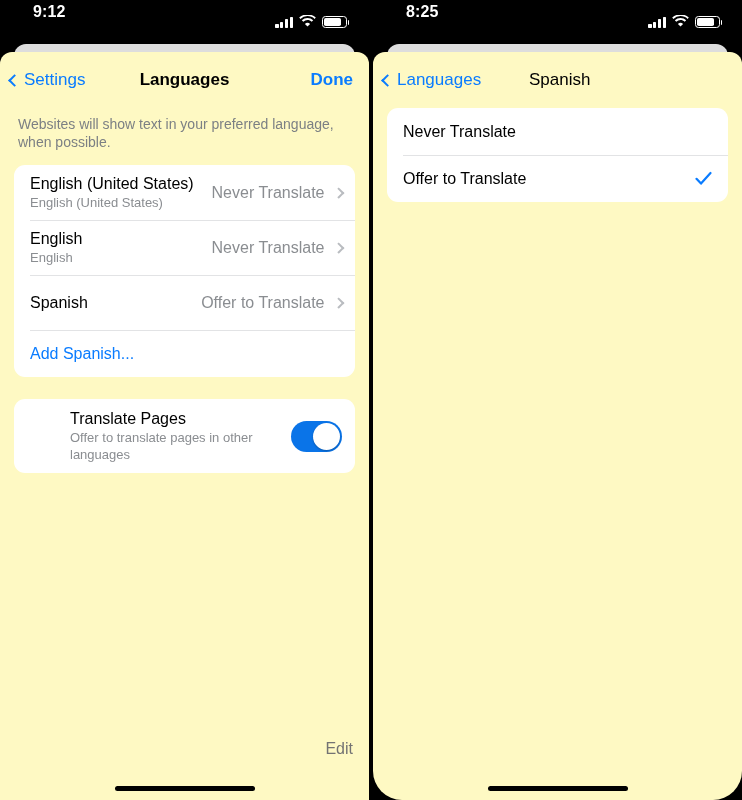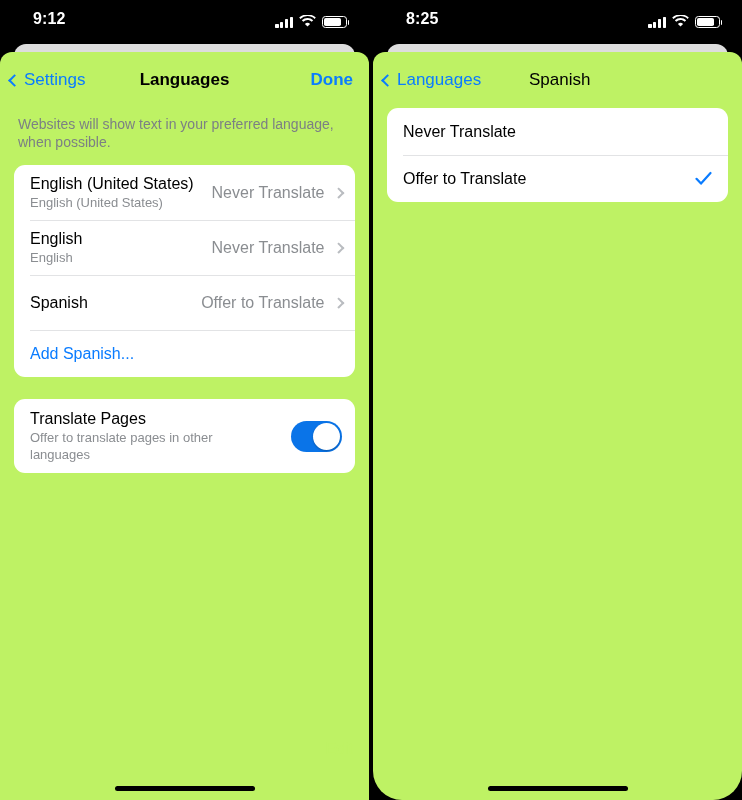--- a/index.html
+++ b/index.html
@@ -31,21 +31,21 @@
 
   
   .statusbar {
     position: relative;
     height: 44px;
     background: #000;
     color: #fff;
   }
   .status-time {
     position: absolute;
-    left: 33px; top: 10px;
+    left: 33px; top: 3px;
     font-size: 16px;
     font-weight: 700;
     letter-spacing: 0.1px;
   }
   .status-icons {
     position: absolute;
     right: 22px; top: 14px;
     display: flex;
     align-items: flex-end;
     gap: 6px;
@@ -85,21 +85,21 @@
     position: absolute;
     left: 14px; right: 14px;
     top: 44px; height: 34px;
     background: #dddddd;
     border-radius: 12px 12px 0 0;
   }
   .sheet {
     position: absolute;
     left: 0; right: 0;
     top: 52px; bottom: 0;
-    background: #bef264;
+    background: #fef9c3;
     border-radius: 12px 12px 0 0;
   }
 
   
   .navbar {
     position: relative;
     height: 56px;
   }
   .nav-back {
     position: absolute;
@@ -190,21 +190,21 @@
     border-right: 2px solid #b9bcc0;
     border-top: 2px solid #b9bcc0;
     transform: rotate(45deg);
     margin-left: 10px;
     flex: 0 0 auto;
   }
   .row-link .row-title { color: #0a7cff; }
   .row-plain { min-height: 47px; }
 
   
-  .row-toggle { min-height: 74px; align-items: center; }
+  .row-toggle { min-height: 74px; align-items: center; margin-left: 40px; }
   .row-toggle .row-sub { max-width: 200px; }
   .switch {
     flex: 0 0 auto;
     width: 51px; height: 31px;
     border-radius: 16px;
     background: #0a74e8;
     position: relative;
     cursor: pointer;
   }
   .switch .knob {
@@ -220,21 +220,21 @@
     flex: 0 0 auto;
     width: 17px; height: 17px;
     margin-right: 3px;
   }
 
   
   .edit-bar {
     position: absolute;
     right: 16px; bottom: 42px;
     font-size: 16px;
-    color: #bef264;
+    color: #737373;
     cursor: pointer;
   }
   .home-indicator {
     position: absolute;
     left: 50%; bottom: 9px;
     transform: translateX(-50%);
     width: 140px; height: 5px;
     border-radius: 3px;
     background: #000;
   }

